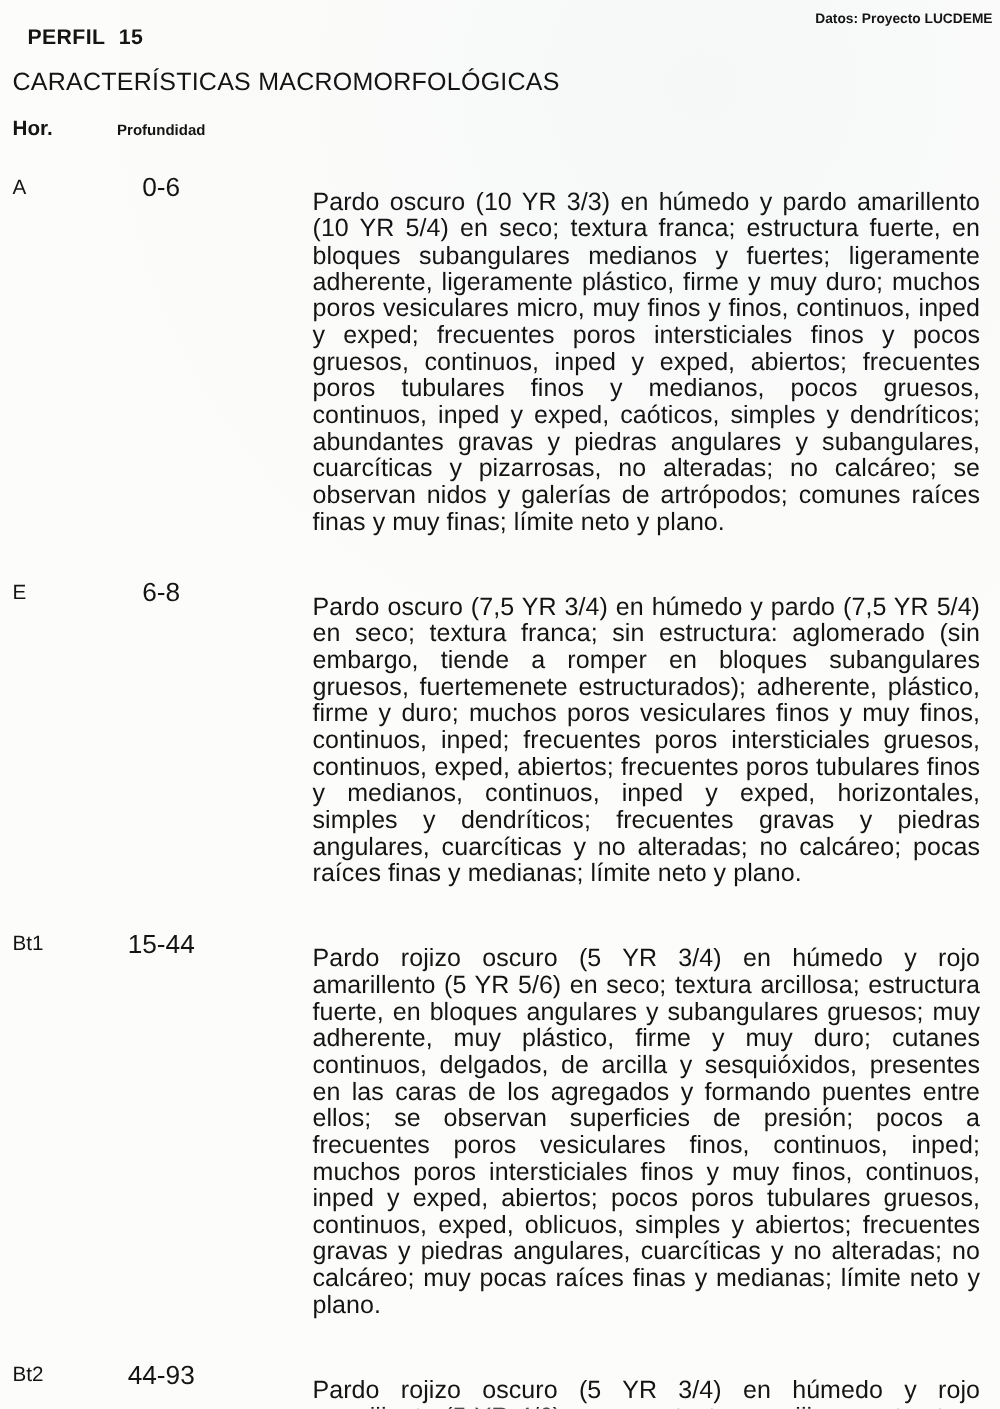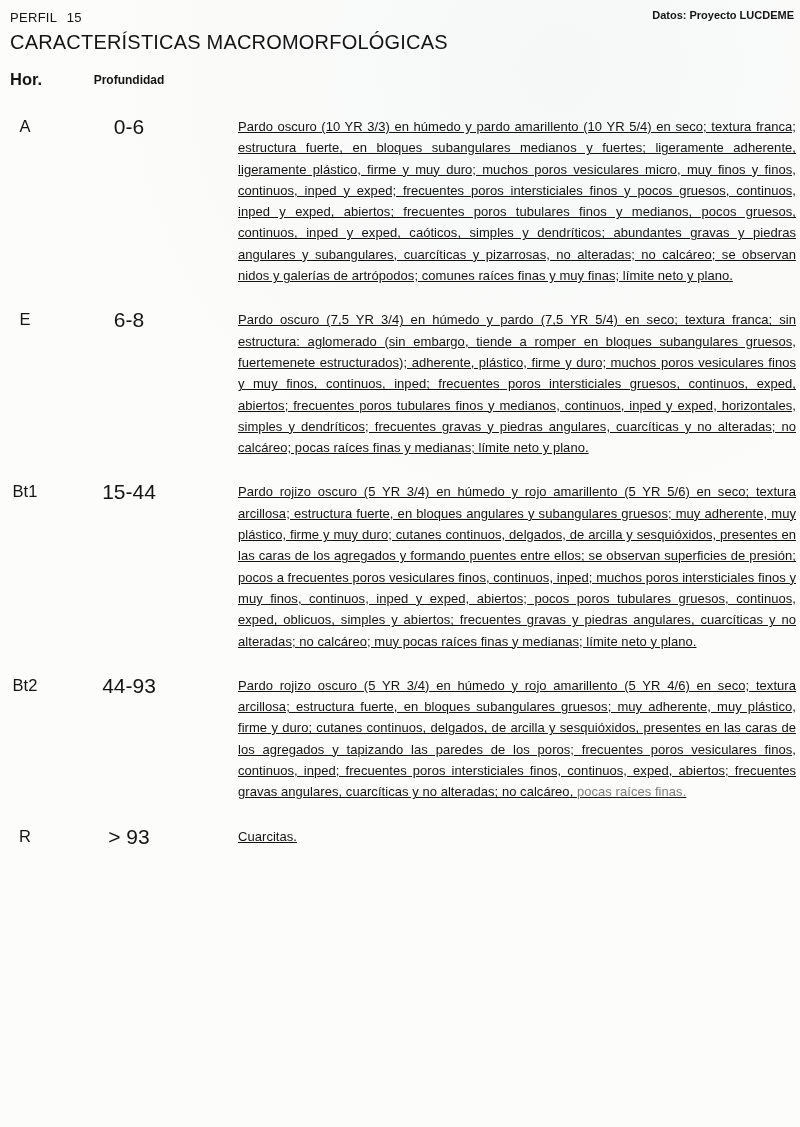--- a/index.html
+++ b/index.html
@@ -23,26 +23,26 @@
     background:
       radial-gradient(circle at 70% 6%, rgba(190,215,225,0.10), rgba(0,0,0,0) 40%),
       #fcfcfa;
   }
   .top-row {
     display: flex;
     justify-content: space-between;
     align-items: flex-start;
   }
   .title {
-    font-size: 13px;
-    font-weight: normal;
+    font-size: 17px;
+    font-weight: bold;
     line-height: 22px;
     letter-spacing: 0.3px;
     word-spacing: 6px;
-    margin: 0;
+    margin: 12px;
   }
   .source {
     font-size: 11px;
     font-weight: bold;
     line-height: 16px;
     padding-right: 2px;
     white-space: nowrap;
   }
   .subtitle {
     font-size: 20px;
@@ -67,38 +67,36 @@
   .row.first {
     margin-top: 25px;
   }
   .hor {
     font-size: 16.5px;
     line-height: 21px;
   }
   .hor .hor-inner {
     display: inline-block;
     width: 30px;
-    text-align: center;
   }
   .depth {
     text-align: center;
     font-size: 21px;
     line-height: 21px;
   }
   .col-headers .depth {
     font-size: 12px;
     line-height: 22px;
   }
   .desc {
-    margin: 0;
-    font-size: 13px;
+    margin: 12px;
+    font-size: 20px;
     line-height: 21.3px;
     text-align: justify;
     letter-spacing: 0.05px;
-    text-decoration: underline;
   }
   .muted {
     color: #7d7d7d;
   }
 </style>
 </head>
 <body>
 
 <div class="page">
 

